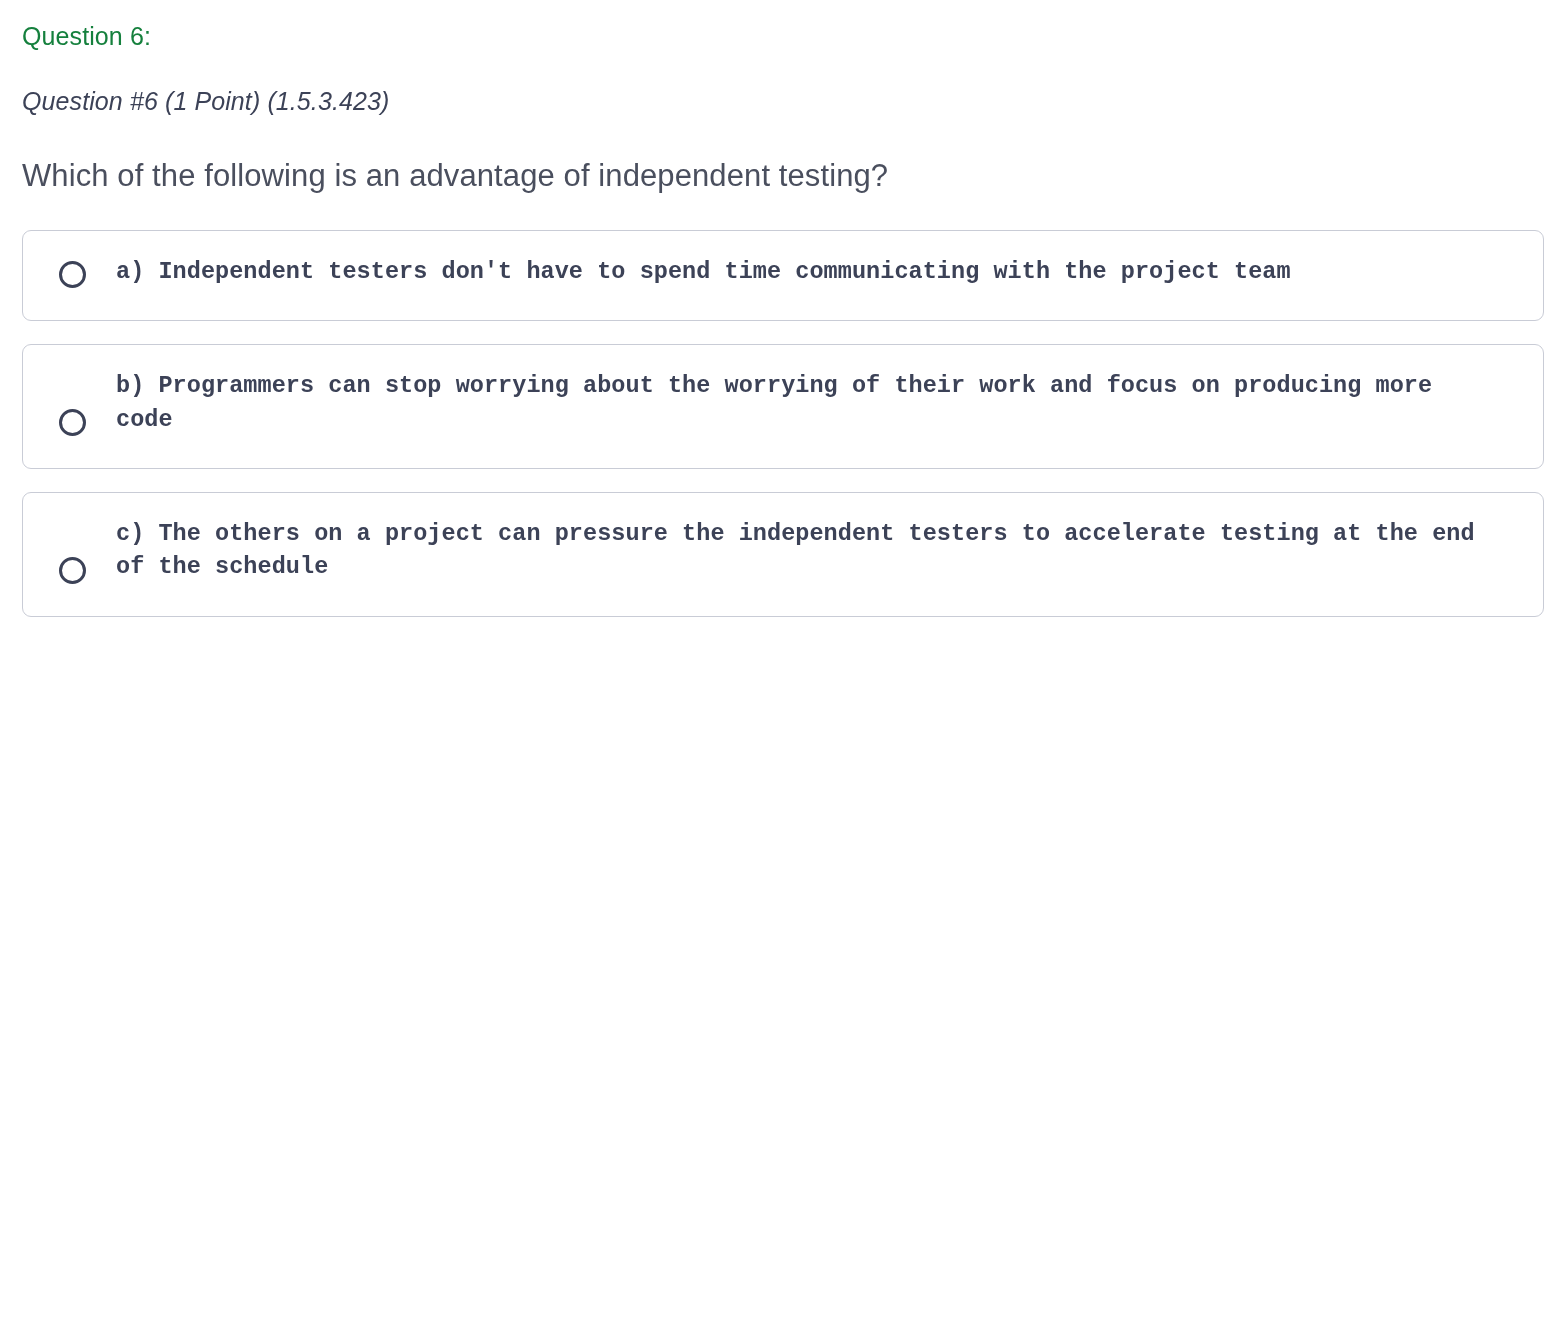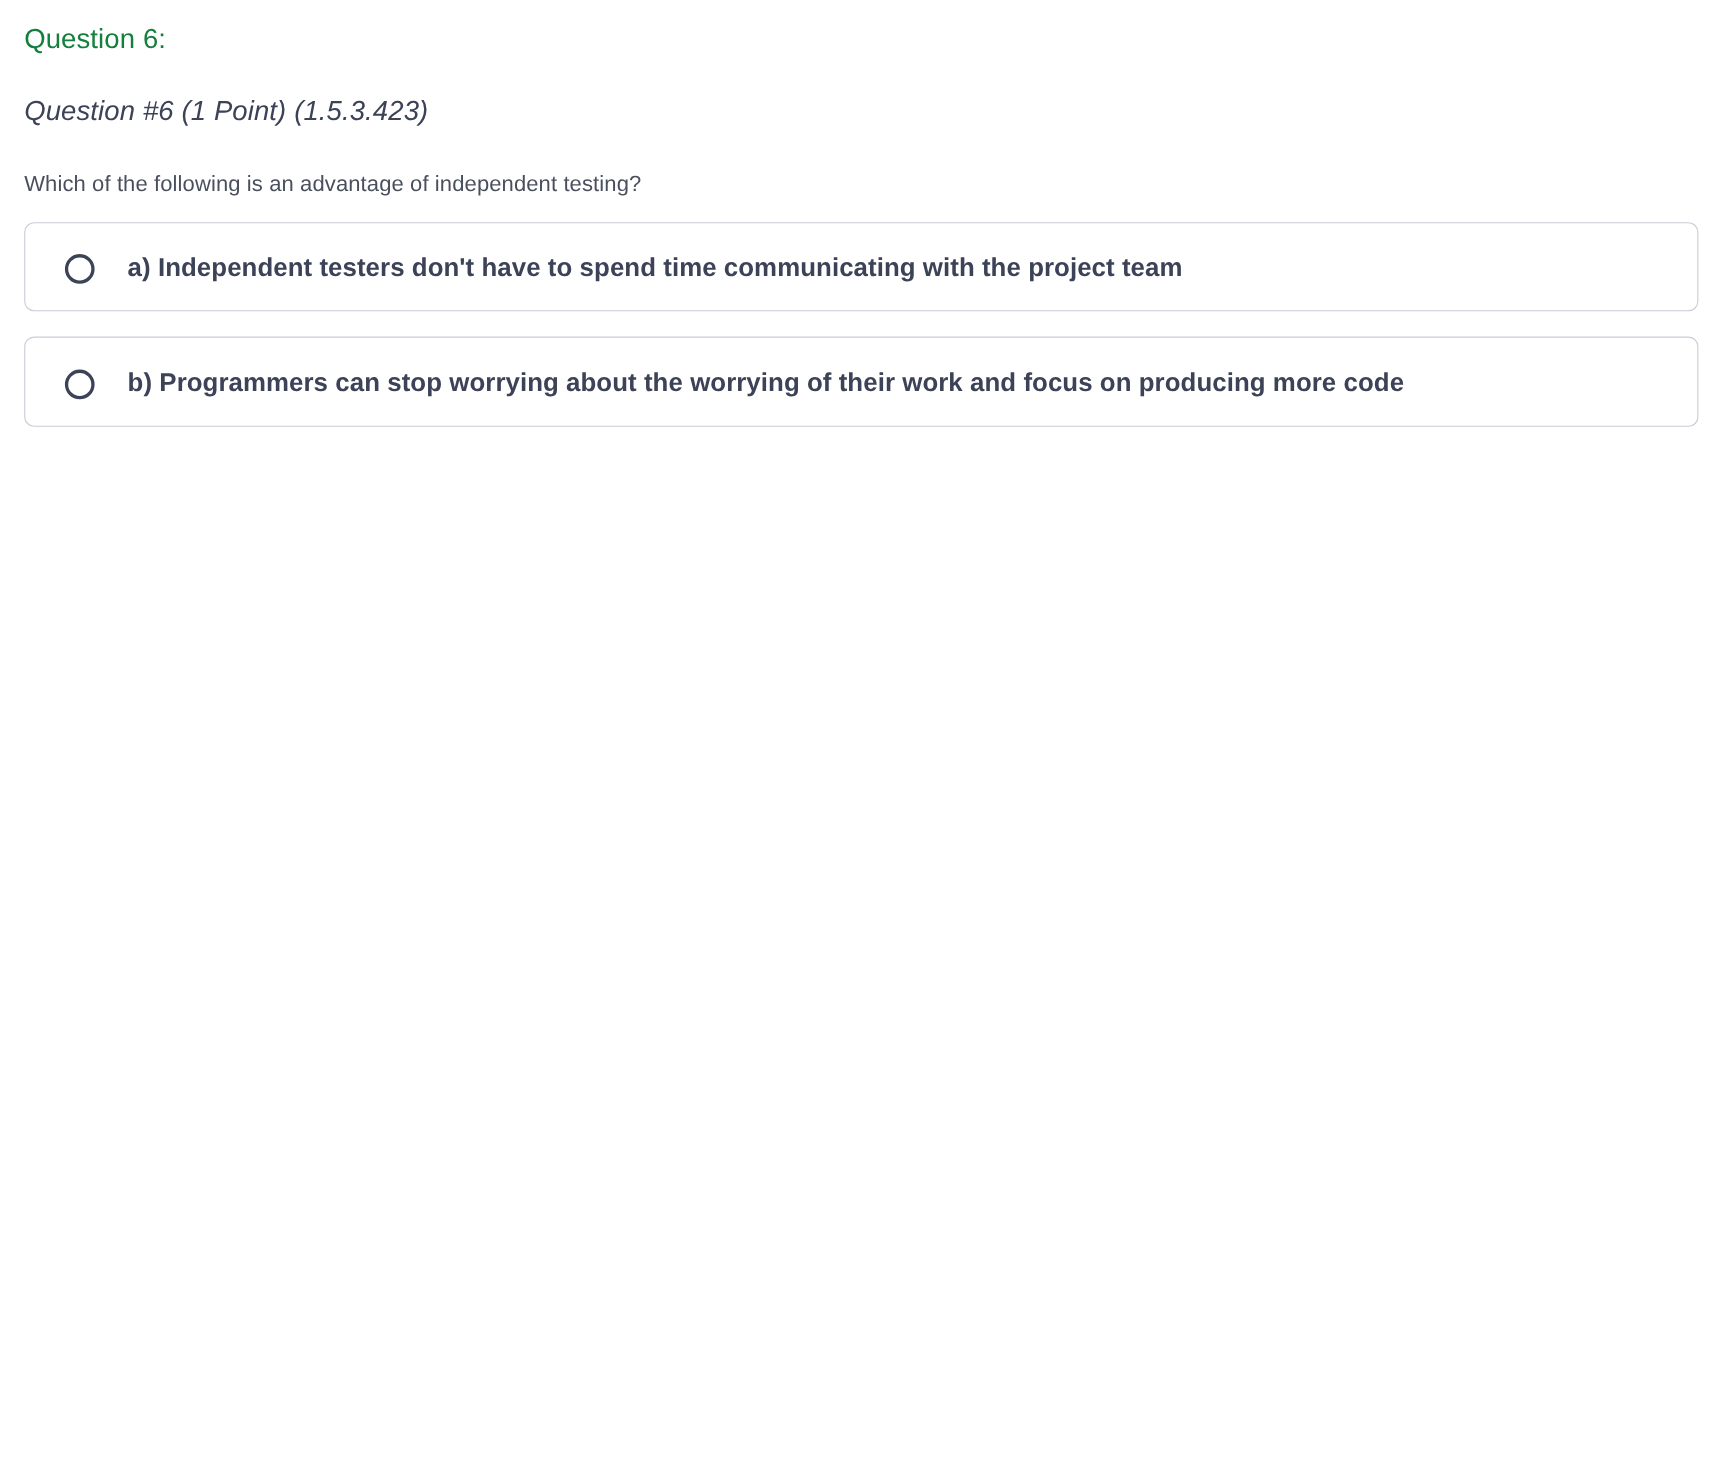--- a/index.html
+++ b/index.html
@@ -29,41 +29,42 @@
   .question-meta {
     font-size: 25px;
     font-weight: 400;
     color: #3c4257;
     line-height: 1.3;
     margin: 0 0 38px 0;
     letter-spacing: 0.1px;
     font-style: italic;
   }
   .question-text {
-    font-size: 20px;
+    font-size: 31px;
     font-weight: 400;
     color: #4a4f5e;
     line-height: 1.35;
-    margin: 0 0 20px 0;
+    margin: 0 0 33px 0;
     letter-spacing: 0.1px;
   }
   .options {
     display: flex;
     flex-direction: column;
     gap: 23px;
   }
   .option {
     display: flex;
-    align-items: center;
+    align-items: flex-end;
     border: 1.5px solid #c9ccd6;
     border-radius: 9px;
-    padding: 24px 26px 22px 26px;
+    padding: 24px 26px 32px 26px;
     box-sizing: border-box;
     background: #ffffff;
     cursor: pointer;
+    font-family: Liberation Mono, monospace;
   }
   .radio {
     flex: 0 0 auto;
     width: 27px;
     height: 27px;
     border: 3px solid #3c4257;
     border-radius: 50%;
     box-sizing: border-box;
     margin: 2px 30px 0 10px;
     background: #ffffff;
@@ -93,16 +94,20 @@
     <div class="option">
       <span class="radio"></span>
       <span class="option-text">a) Independent testers don't have to spend time communicating with the project team</span>
     </div>
 
     <div class="option">
       <span class="radio"></span>
       <span class="option-text">b) Programmers can stop worrying about the worrying of their work and focus on producing more code</span>
     </div>
 
+    <div class="option">
+      <span class="radio"></span>
+      <span class="option-text">c) The others on a project can pressure the independent testers to accelerate testing at the end of the schedule</span>
+    </div>
 
 
   </div>
 </div>
 
 </body></html>

